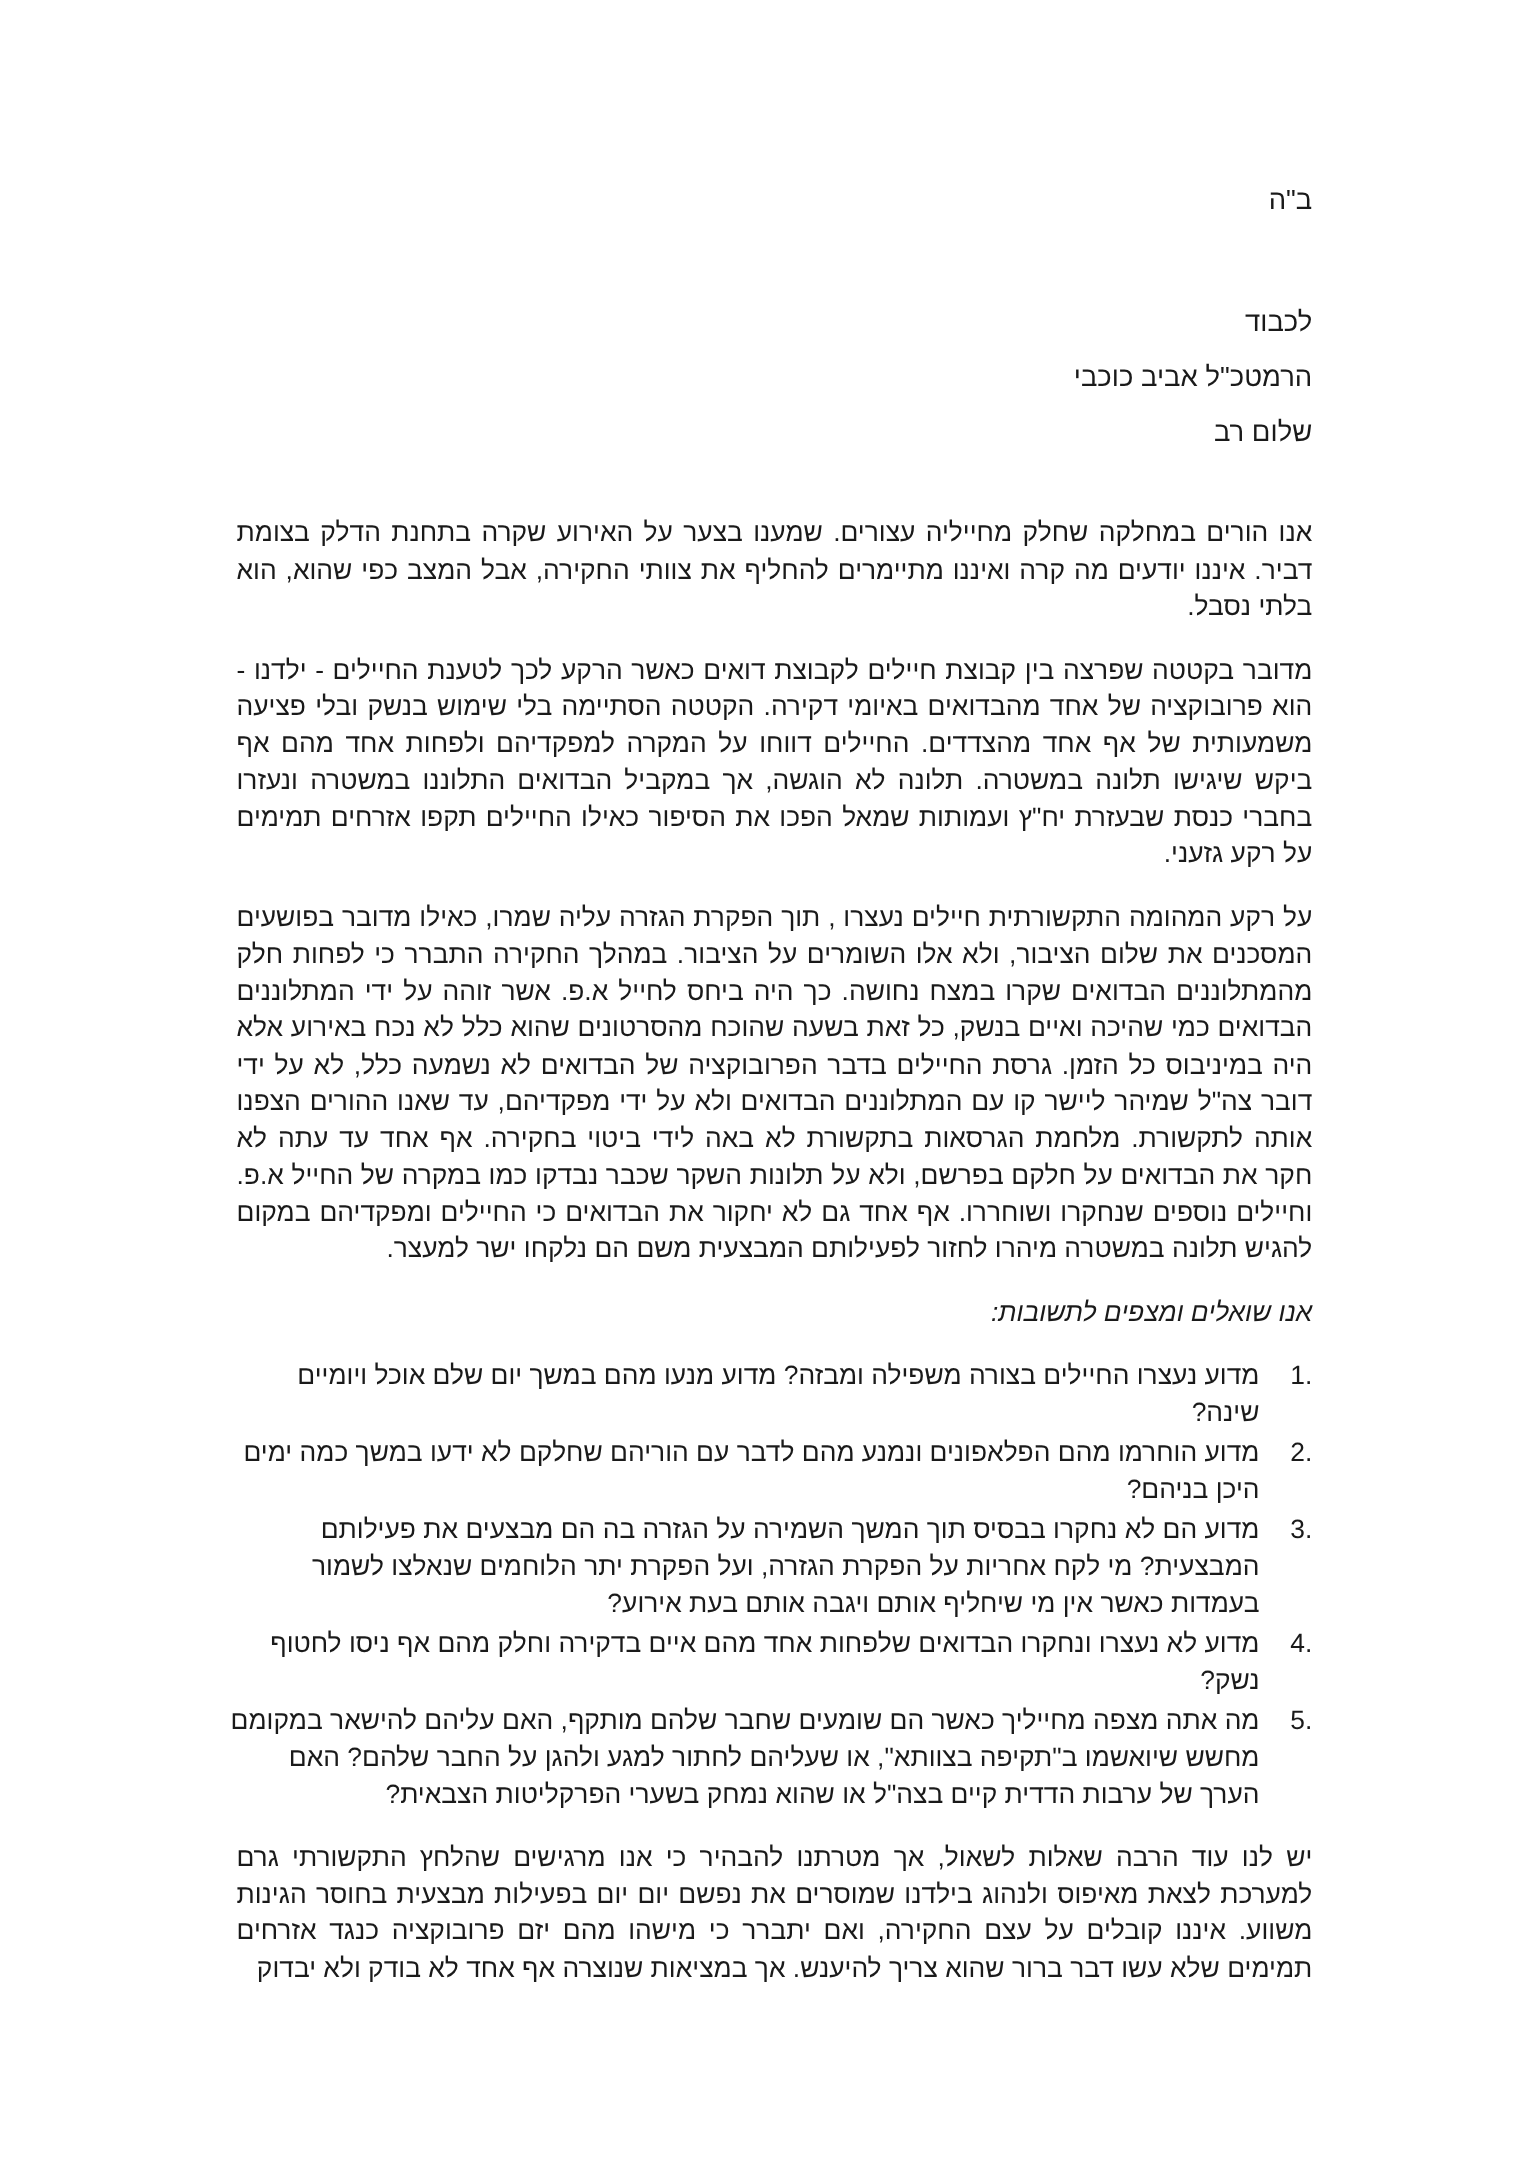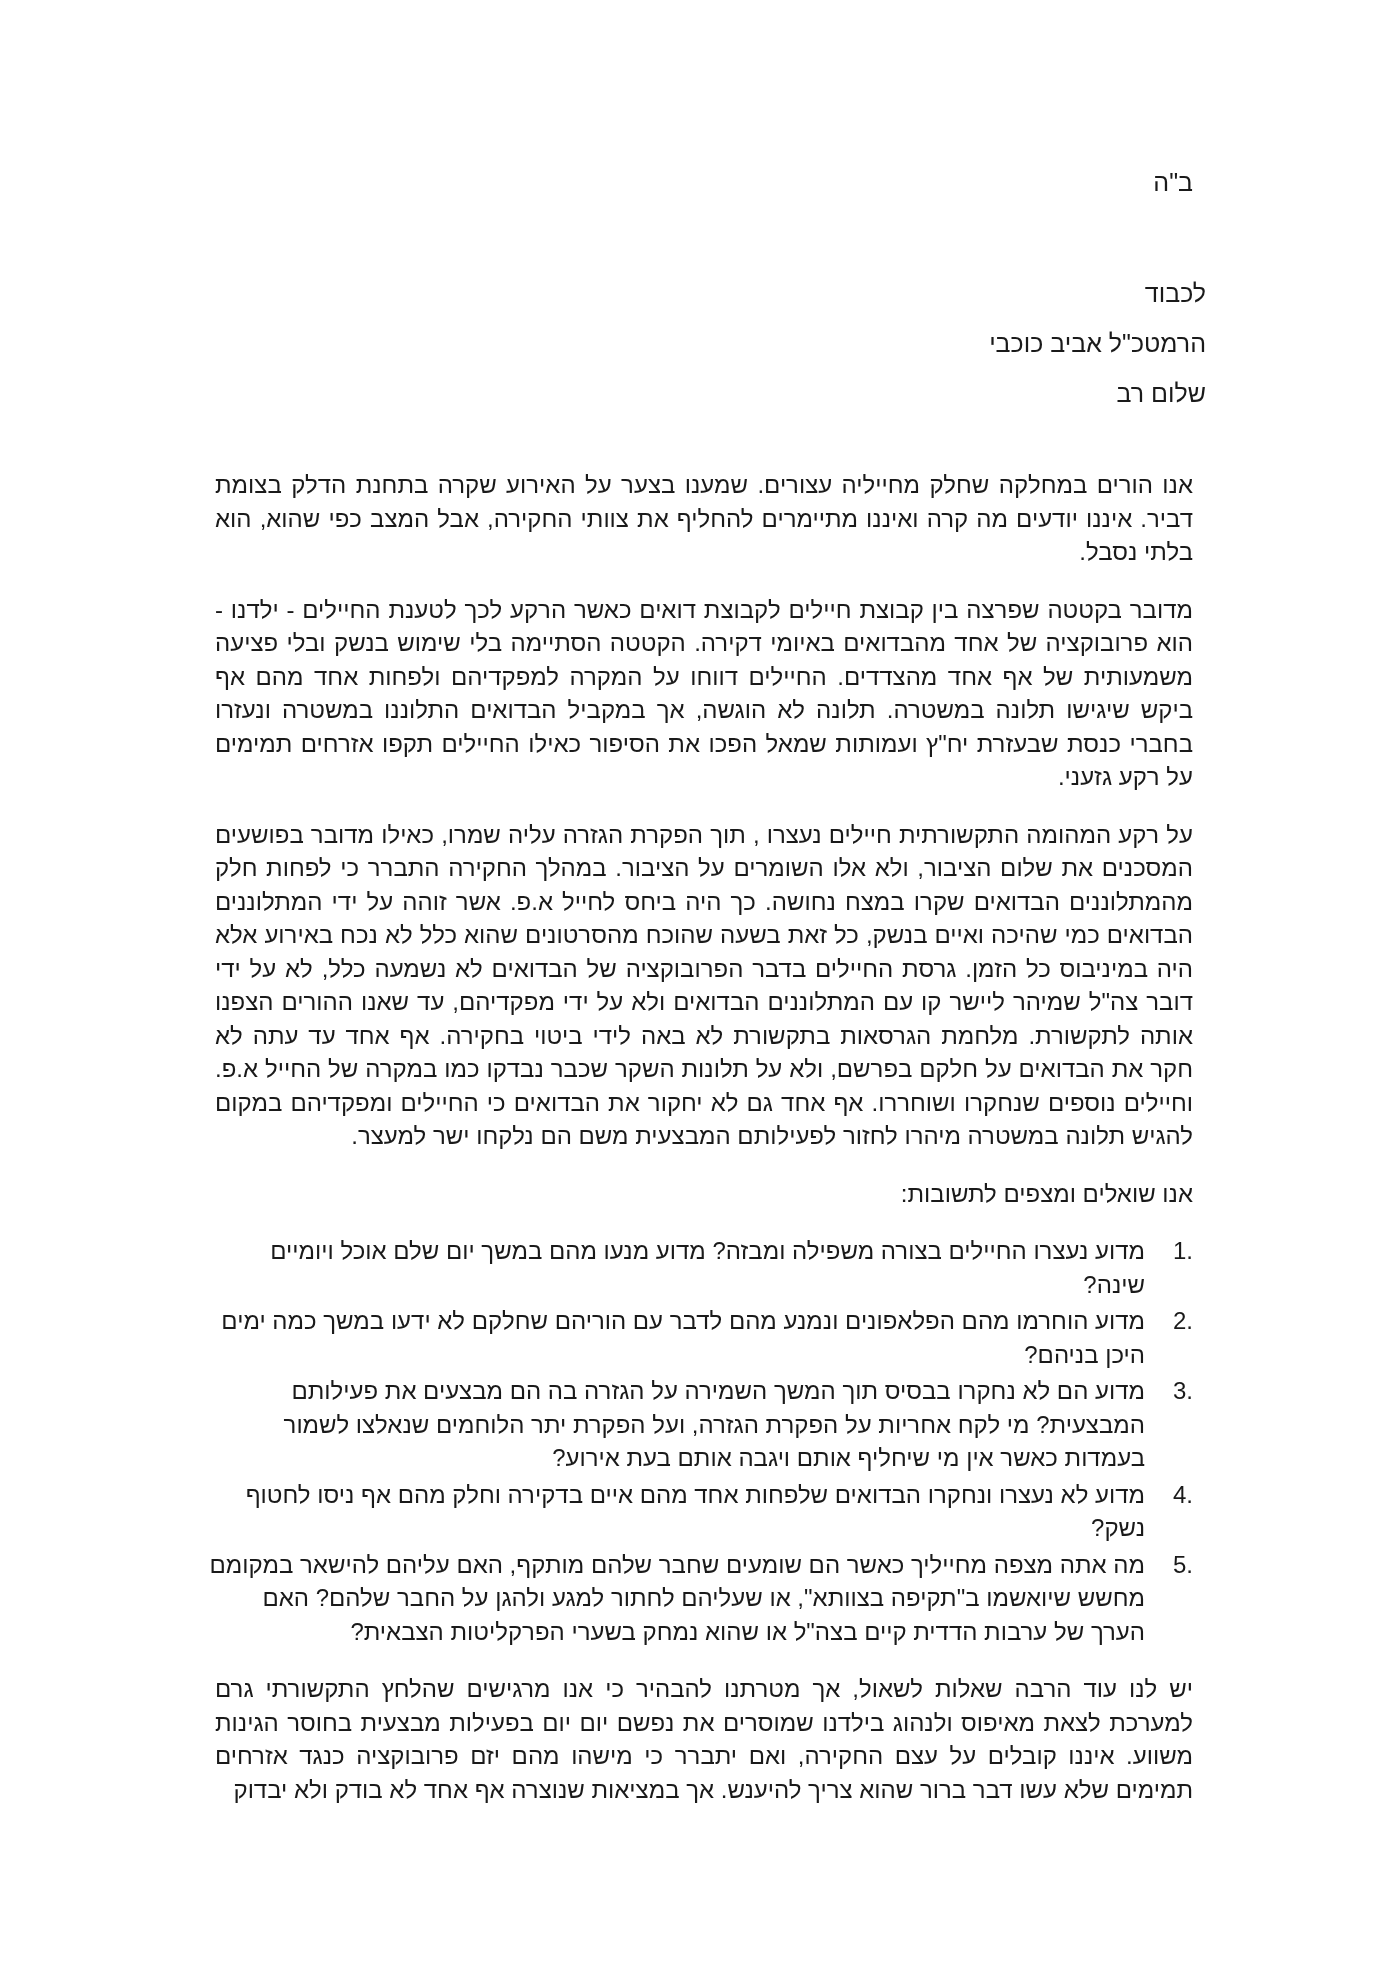--- a/index.html
+++ b/index.html
@@ -25,21 +25,21 @@
     .bh {
       position: absolute;
       top: 162px;
       right: 207px;
       font-size: 25px;
       line-height: 40px;
     }
     .salutation {
       position: absolute;
       top: 268px;
-      right: 194px;
+      right: 207px;
       font-size: 25px;
     }
     .salutation div {
       height: 50px;
       line-height: 50px;
     }
     .body-text {
       position: absolute;
       top: 468px;
       right: 207px;
@@ -47,20 +47,21 @@
       font-size: 24px;
       line-height: 33.5px;
       text-align: justify;
       text-align-last: right;
     }
     .body-text p {
       margin: 0 0 24px 12px;
     }
     .questions-intro {
       margin: 0 0 20px 0;
+      font-style: italic;
     }
     ol.questions {
       list-style: none;
       margin: 0 0 24px 0;
       padding: 0;
     }
     ol.questions li {
       position: relative;
       padding-right: 48px;
       margin-bottom: 3px;

